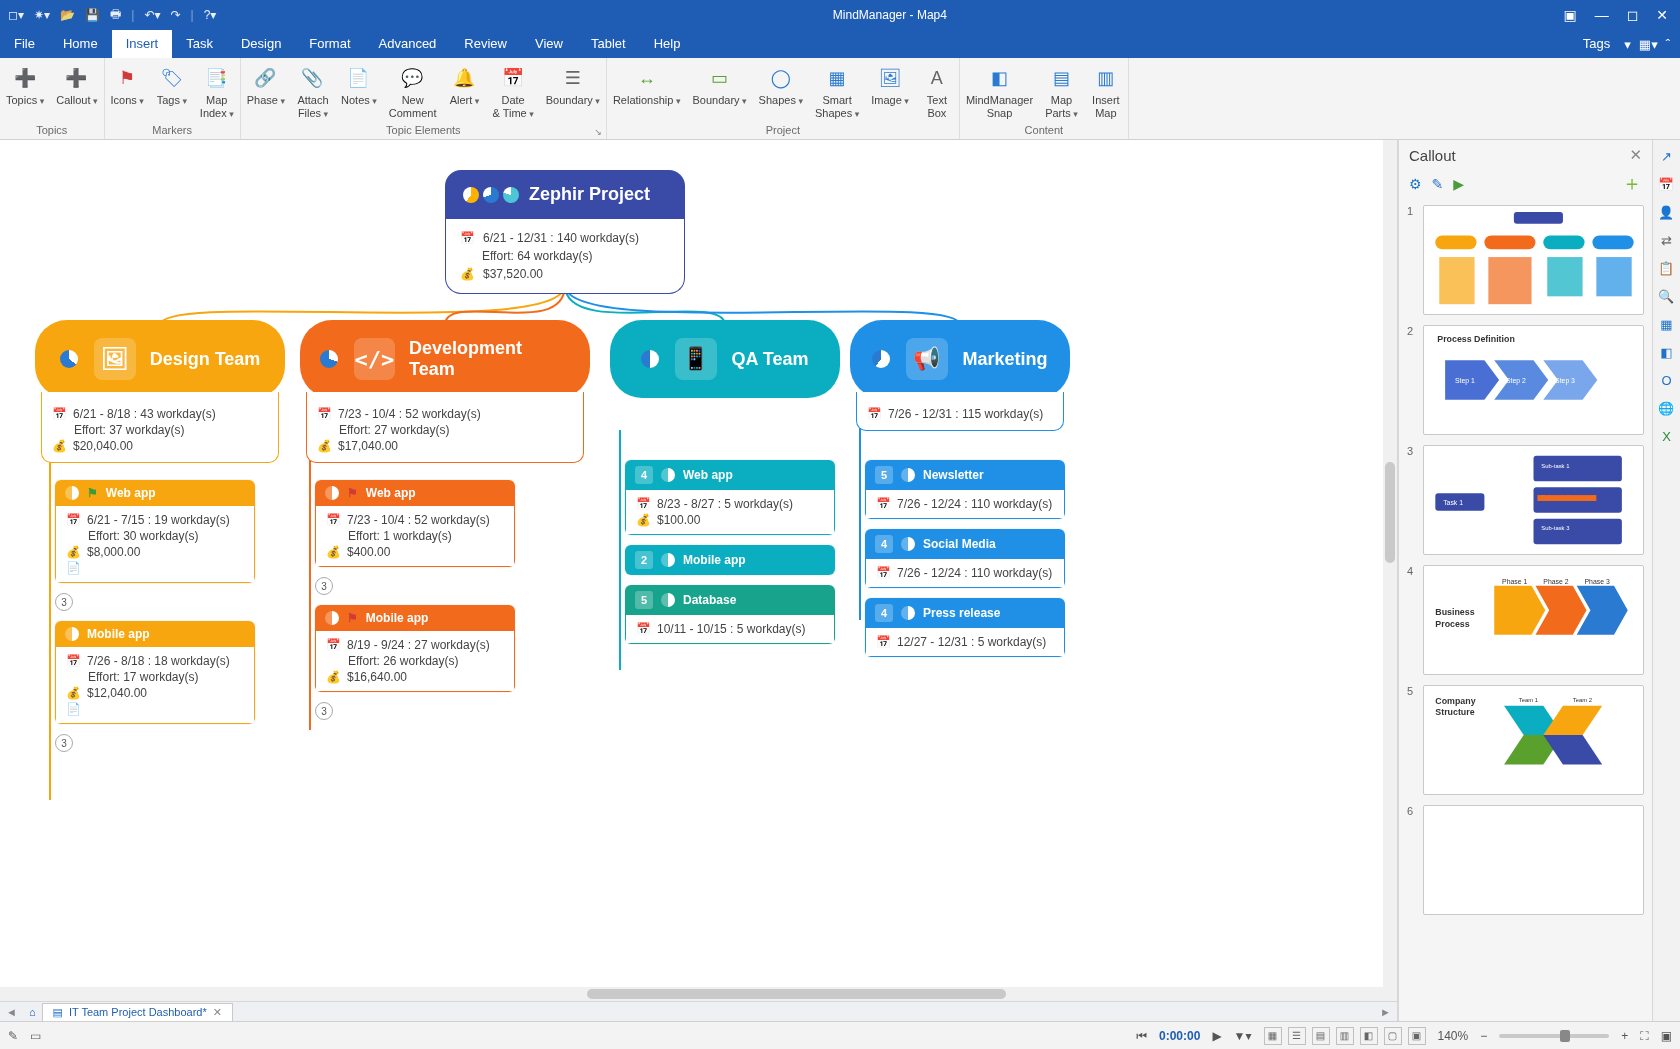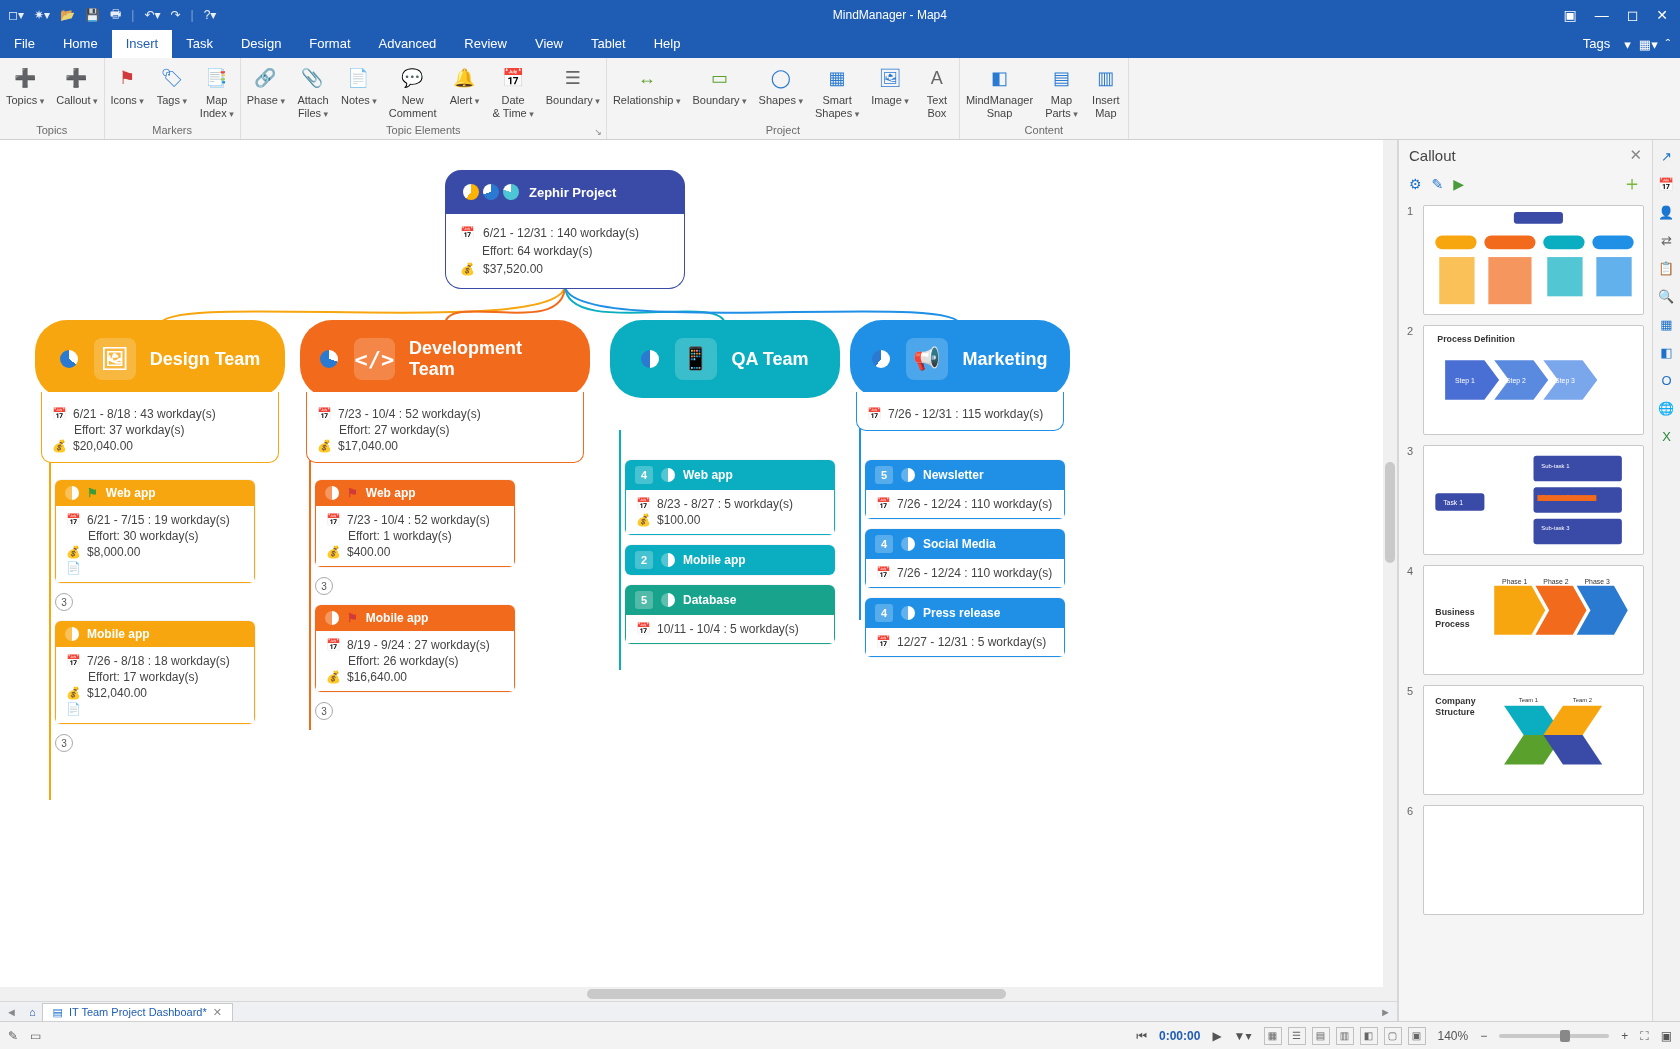--- a/index.html
+++ b/index.html
@@ -31,21 +31,21 @@
 .dropcaret::after { content: " ▾"; font-size: 9px; color: #666; }
 
 
 .main { position: absolute; top: 140px; bottom: 28px; left: 0; right: 0; display: flex; }
 .canvas-wrap { flex: 1; position: relative; overflow: hidden; border-right: 1px solid #d7d7d7; }
 .canvas { position: absolute; inset: 0; }
 svg.connectors { position:absolute; inset:0; width:100%; height:100%; pointer-events:none; }
 
 
 .root { position: absolute; left: 445px; top: 30px; width: 240px; }
-.root-head { background: #3a4aa7; color: #fff; font-weight: 600; font-size: 13px; padding: 14px 18px; border-radius: 16px 16px 0 0; display:flex; align-items:center; gap:10px; }
+.root-head { background: #3a4aa7; color: #fff; font-weight: 600; font-size: 18px; padding: 14px 18px; border-radius: 16px 16px 0 0; display:flex; align-items:center; gap:10px; }
 .root-head .badges { display:flex; gap:4px; }
 .root-head .badges span { width:16px; height:16px; border-radius:50%; background: conic-gradient(#ffb300 0 60%, #fff 0); display:inline-block; }
 .root-body { background: #fff; border: 1px solid #3a4aa7; border-top: none; border-radius: 0 0 16px 16px; padding: 10px 14px; font-size: 12px; color: #444; }
 .root-body .row { display:flex; align-items:center; gap:8px; padding:2px 0; }
 .cal-ico::before { content:"📅"; font-size:12px; }
 .bag-ico::before { content:"💰"; font-size:12px; }
 
 
 .team { position: absolute; width: 250px; }
 .team .pill { border-radius: 32px; color: #fff; font-size: 18px; font-weight: 600; padding: 18px 20px; display:flex; align-items:center; gap:14px; justify-content:center; }
@@ -519,21 +519,21 @@
           </div>
           <div class="task teal">
             <div class="head">
               <span class="num">5</span>
               <span class="tpie"></span>
               <span>Database</span>
             </div>
             <div class="body">
               <div class="row">
                 <span class="cal-ico"></span>
-                <span>10/11 - 10/4 : 5 workday(s)</span>
+                <span>10/11 - 10/15 : 5 workday(s)</span>
               </div>
             </div>
           </div>
         </div>
       <div class="subs mkt-sub" id="subs-mkt">
           <div class="task">
             <div class="head">
               <span class="num">5</span>
               <span class="tpie"></span>
               <span>Newsletter</span>

